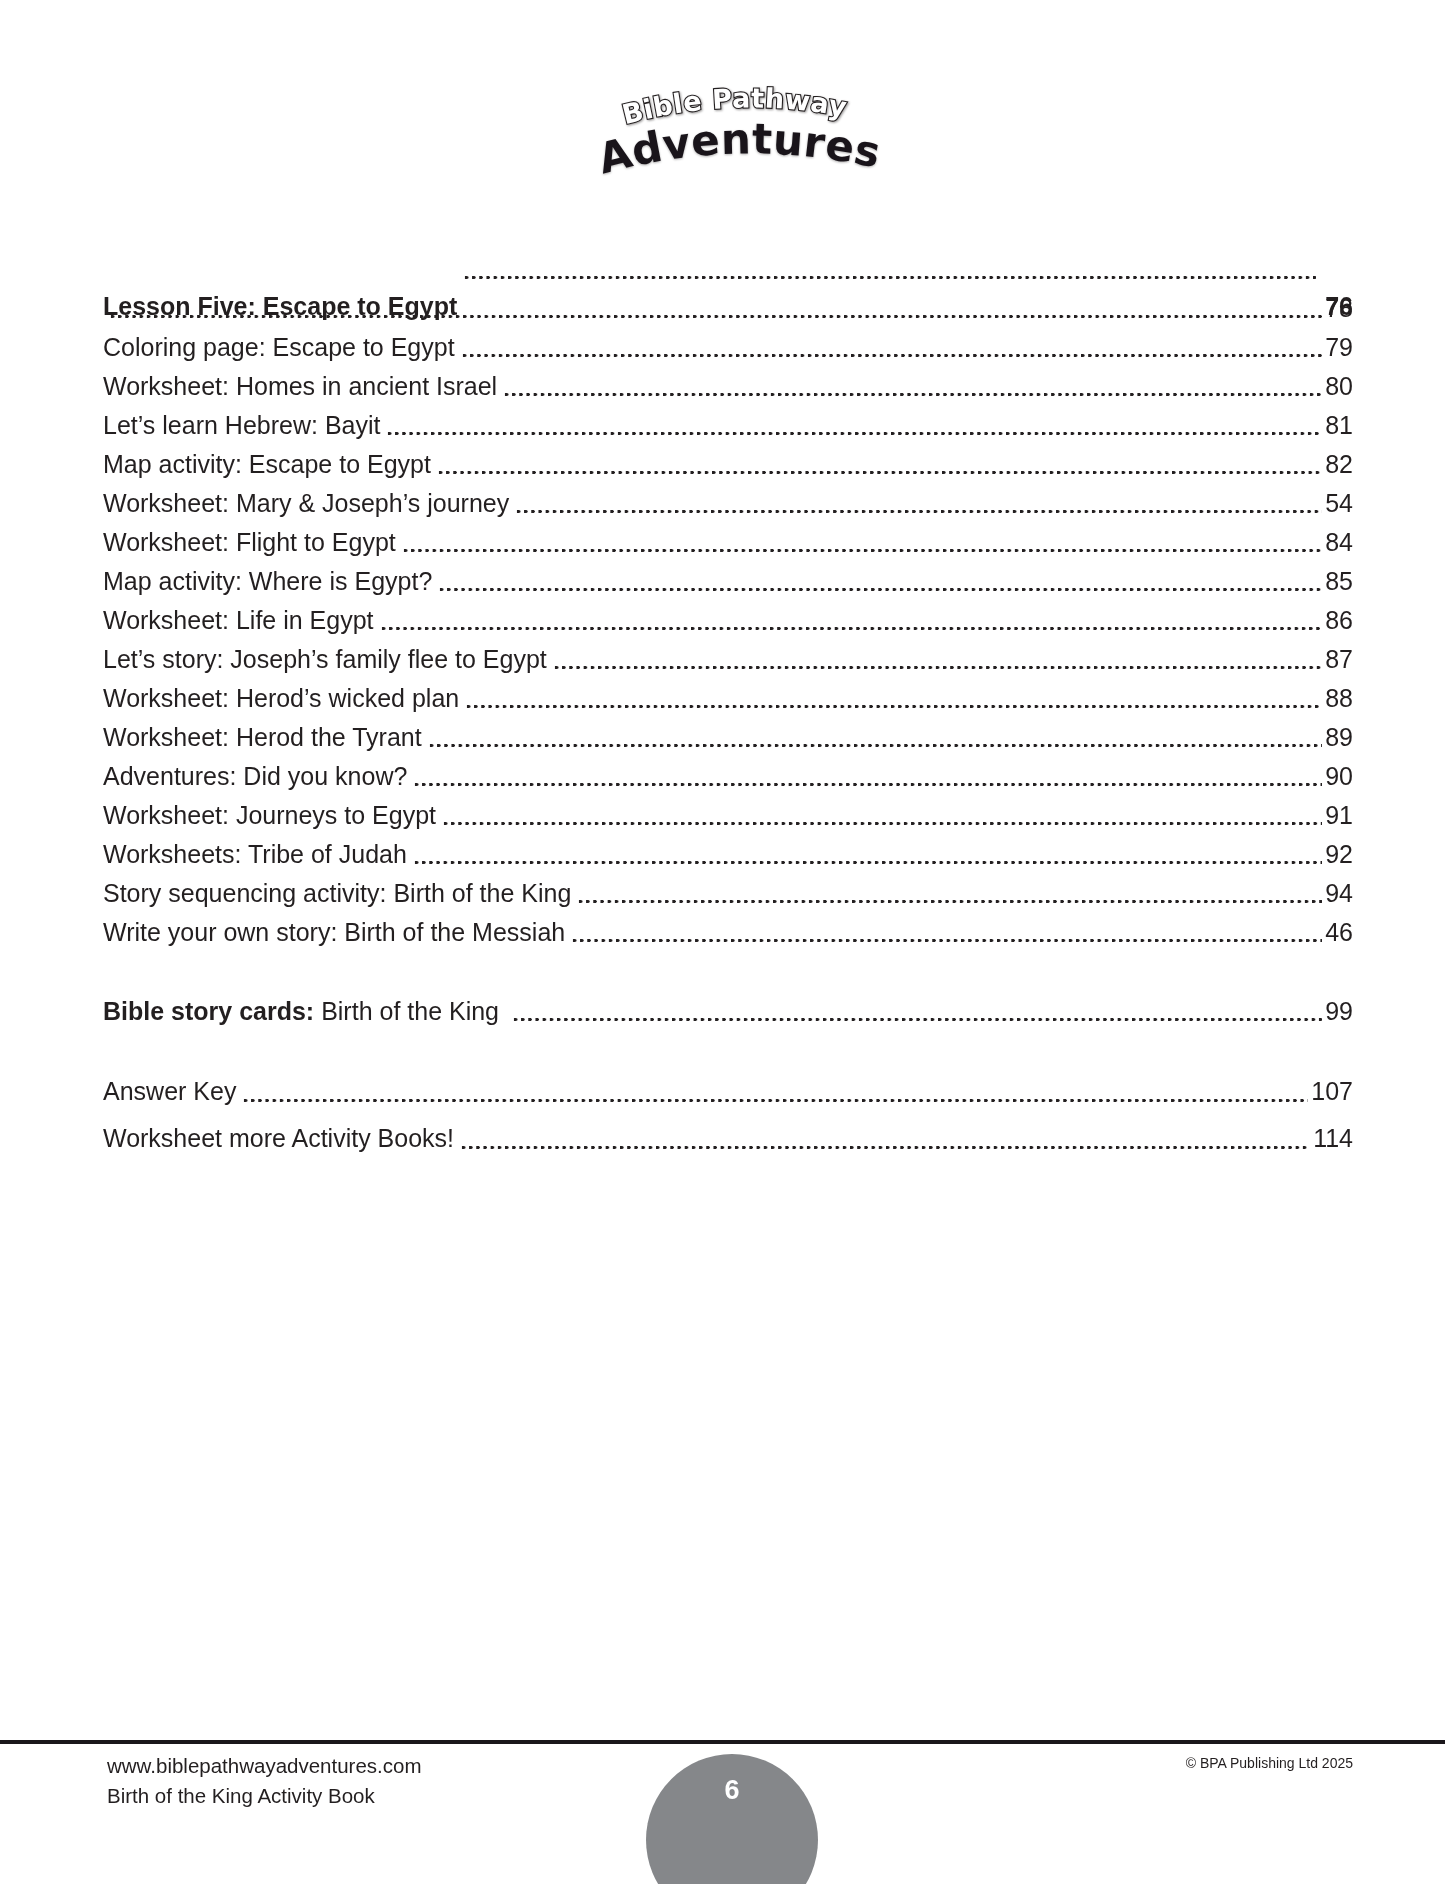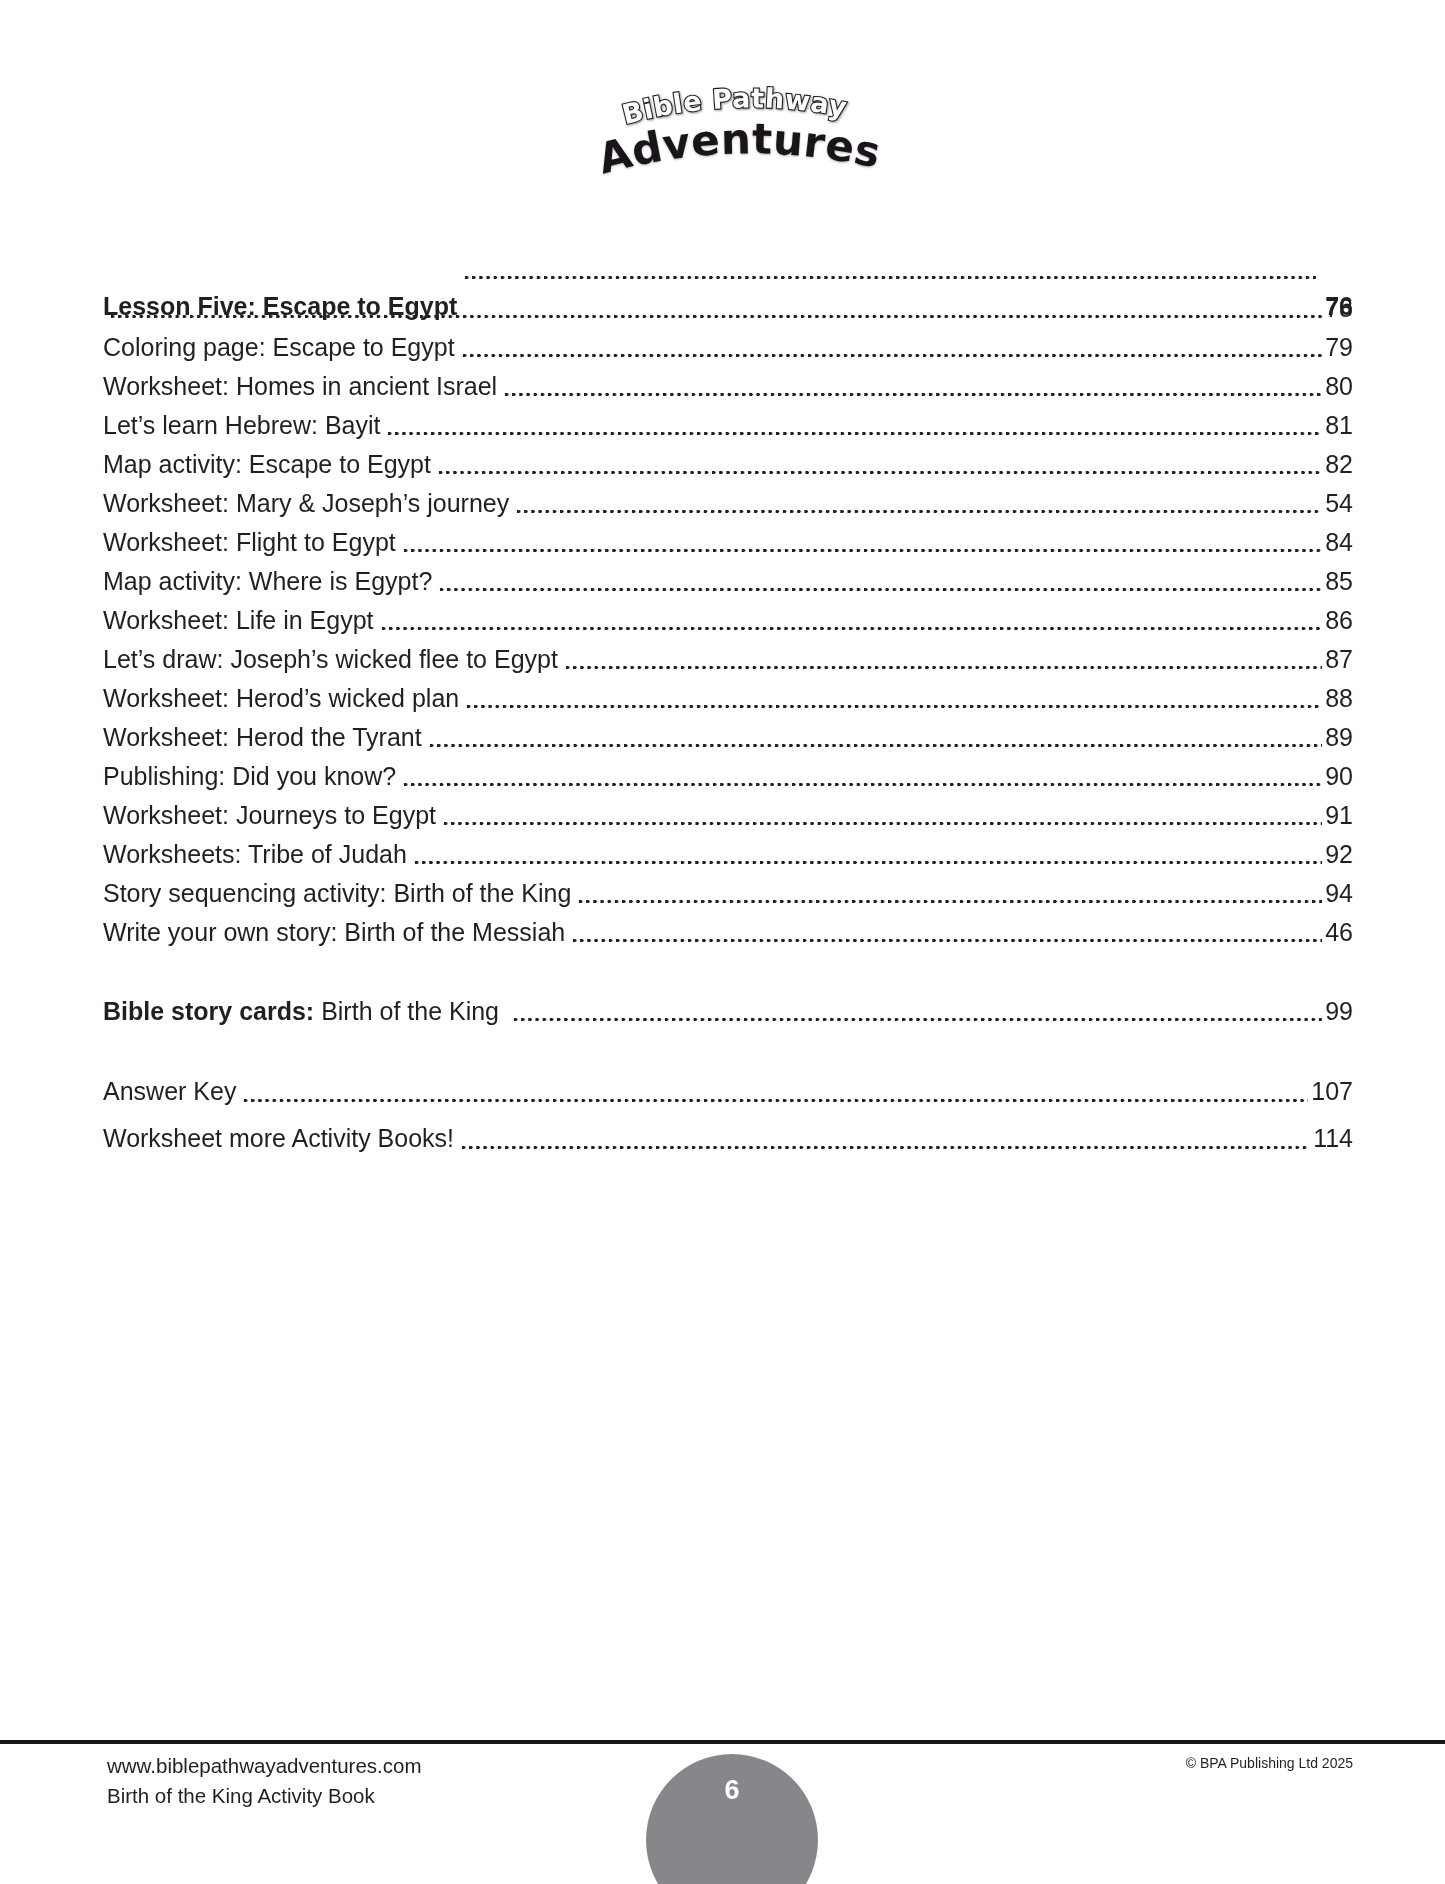--- a/index.html
+++ b/index.html
@@ -118,36 +118,36 @@
           <span class="toc-label">Map activity: Where is Egypt?</span>
           <span class="toc-dots"></span>
           <span class="toc-page">85</span>
         </div>
         <div class="toc-row">
           <span class="toc-label">Worksheet: Life in Egypt</span>
           <span class="toc-dots"></span>
           <span class="toc-page">86</span>
         </div>
         <div class="toc-row">
-          <span class="toc-label">Let’s draw: Joseph’s wicked flee to Egypt</span>
+          <span class="toc-label">Let’s story: Joseph’s family flee to Egypt</span>
           <span class="toc-dots"></span>
           <span class="toc-page">87</span>
         </div>
         <div class="toc-row">
           <span class="toc-label">Worksheet: Herod’s wicked plan</span>
           <span class="toc-dots"></span>
           <span class="toc-page">88</span>
         </div>
         <div class="toc-row">
           <span class="toc-label">Worksheet: Herod the Tyrant</span>
           <span class="toc-dots"></span>
           <span class="toc-page">89</span>
         </div>
         <div class="toc-row">
-          <span class="toc-label">Publishing: Did you know?</span>
+          <span class="toc-label">Adventures: Did you know?</span>
           <span class="toc-dots"></span>
           <span class="toc-page">90</span>
         </div>
         <div class="toc-row">
           <span class="toc-label">Worksheet: Journeys to Egypt</span>
           <span class="toc-dots"></span>
           <span class="toc-page">91</span>
         </div>
         <div class="toc-row">
           <span class="toc-label">Worksheets: Tribe of Judah</span>

